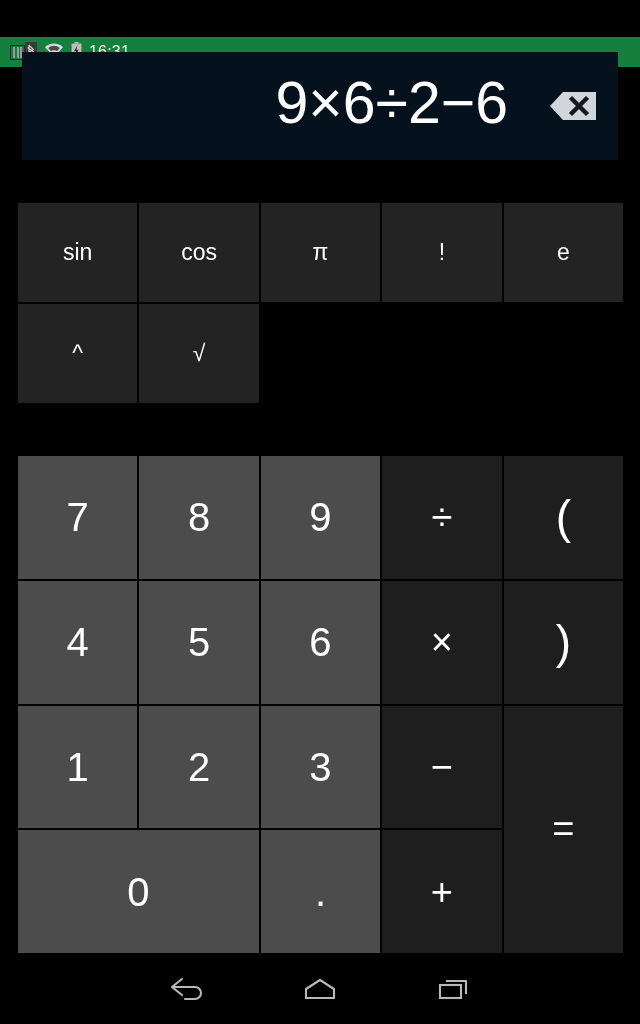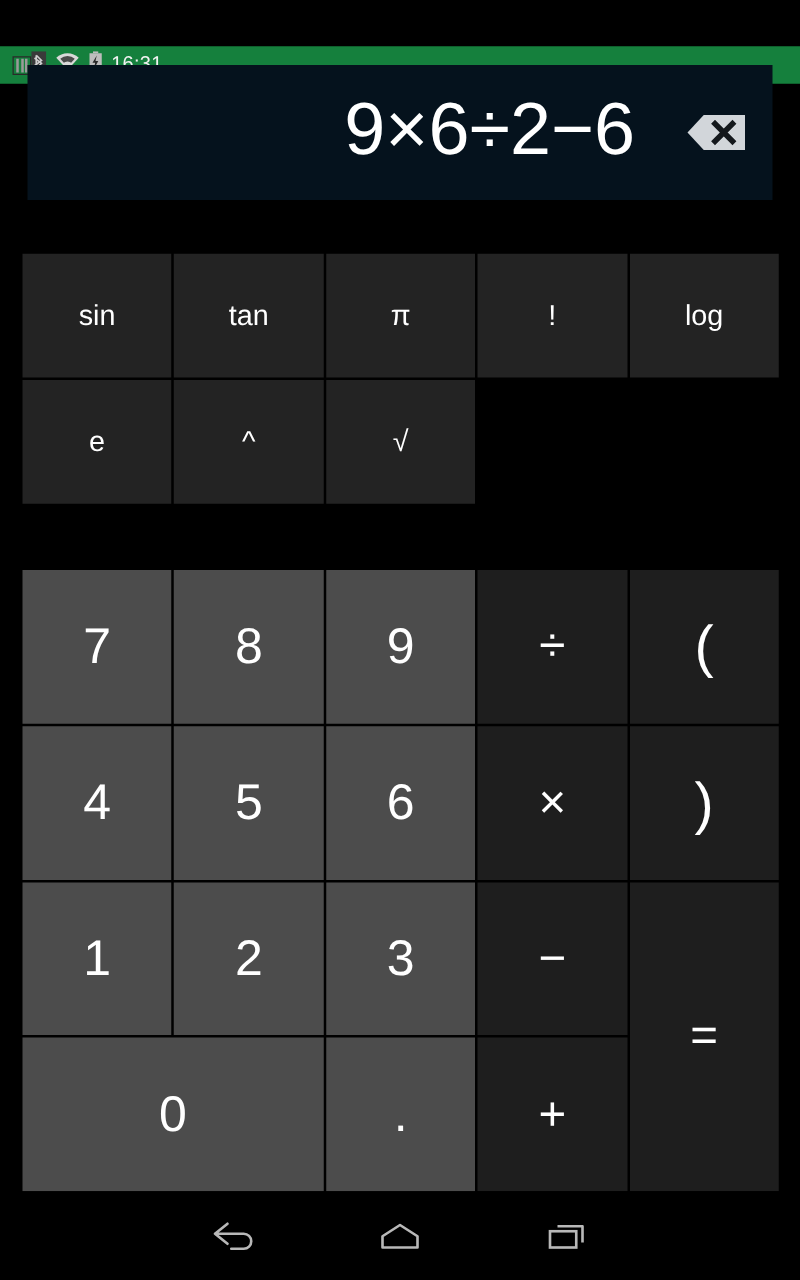--- a/index.html
+++ b/index.html
@@ -215,24 +215,23 @@
   <span class="backspace-btn">
     <svg width="68" height="40" viewBox="0 0 68 40">
       <path d="M20 20 L33 6 L66 6 L66 34 L33 34 Z" fill="#d2d6da"></path>
       <path d="M42 13 L56 27 M56 13 L42 27" stroke="#14181c" stroke-width="4.4" stroke-linecap="square"></path>
     </svg>
   </span>
 </div>
 
 <div class="funcpad">
   <div class="fkey">sin</div>
-  <div class="fkey">tan</div>
+  <div class="fkey">cos</div>
   <div class="fkey">π</div>
   <div class="fkey">!</div>
-  <div class="fkey">log</div>
   <div class="fkey">e</div>
   <div class="fkey">^</div>
   <div class="fkey">√</div>
 </div>
 
 <div class="keypad">
   <div class="key digit">7</div>
   <div class="key digit">8</div>
   <div class="key digit">9</div>
   <div class="key op sym">÷</div>

